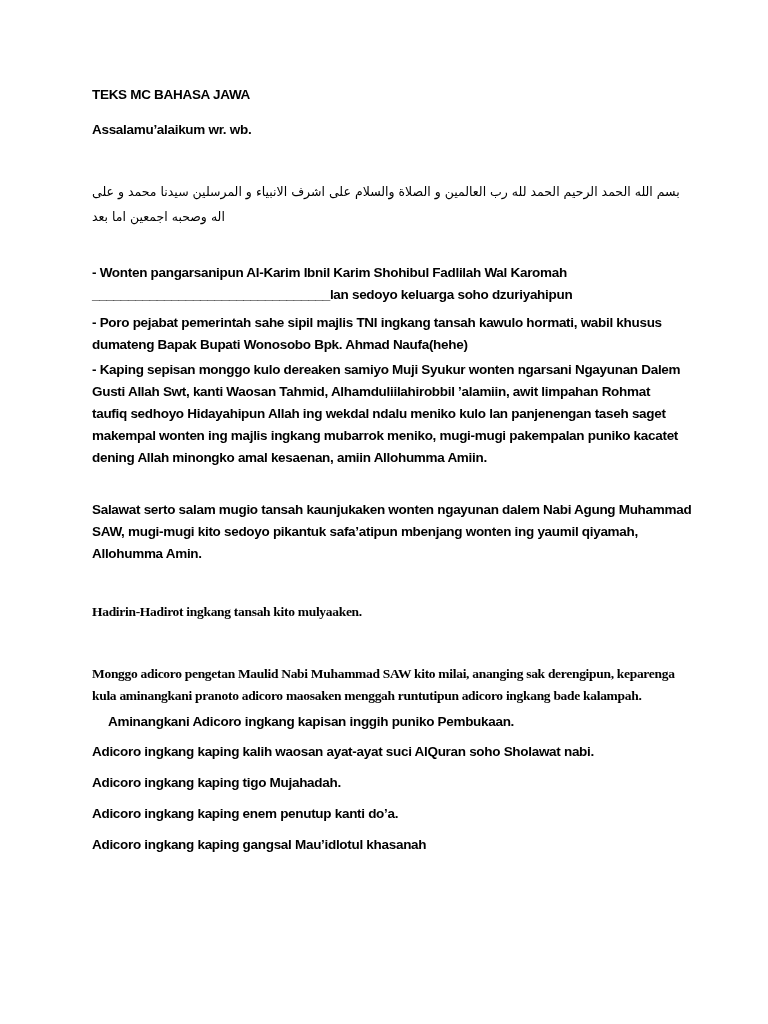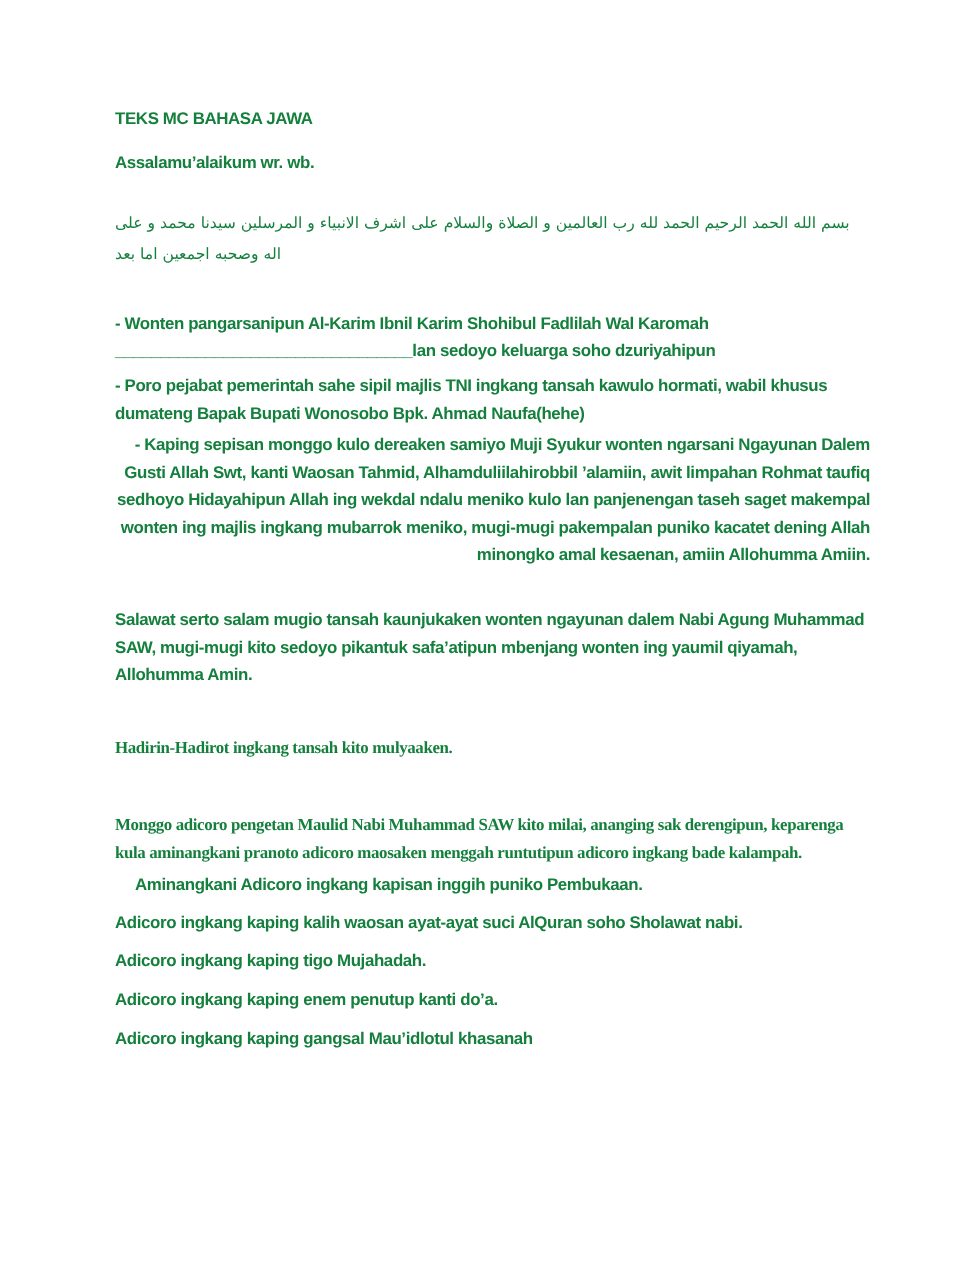--- a/index.html
+++ b/index.html
@@ -12,38 +12,38 @@
     padding: 84px 72px 0 92px;
     overflow: hidden;
     font-family: "Liberation Sans", sans-serif;
     color: #1c1c1c;
   }
   .page p {
     font-weight: bold;
     font-size: 13.5px;
     line-height: 22px;
     letter-spacing: -0.3px;
-    color: #15803d;
+    color: #000000;
   }
   .doc-title      { margin: 0 0 13px 0; }
-  .greeting       { margin: 0 0 24px 0; }
+  .greeting       { margin: 0 0 38px 0; }
   .arabic {
     direction: rtl;
     text-align: left;
     font-family: "DejaVu Sans", sans-serif;
     font-weight: normal !important;
     font-size: 12.5px !important;
     line-height: 25px !important;
     letter-spacing: 0 !important;
     color: #2a2a2a;
     margin: 0 0 33px 0;
   }
   .p-wonten       { margin: 18px 0 6px 0; }
   .p-poro         { margin: 0 0 3px 0; }
-  .p-kaping       { margin: 0 0 30px 0; text-align: right; }
+  .p-kaping       { margin: 0 11px 30px 0; }
   .p-salawat      { margin: 0 0 36px 0; }
   .p-hadirin      { margin: 0 0 40px 0; font-family: Liberation Serif, serif; }
   .p-monggo       { margin: 0 0 4px 0; font-family: Liberation Serif, serif; }
   .agenda-item    { margin: 0 0 9px 0; }
   .agenda-first   { margin: 0 0 8px 16px; }
   .line           { display: block; }
 </style>
 </head>
 <body>
 

